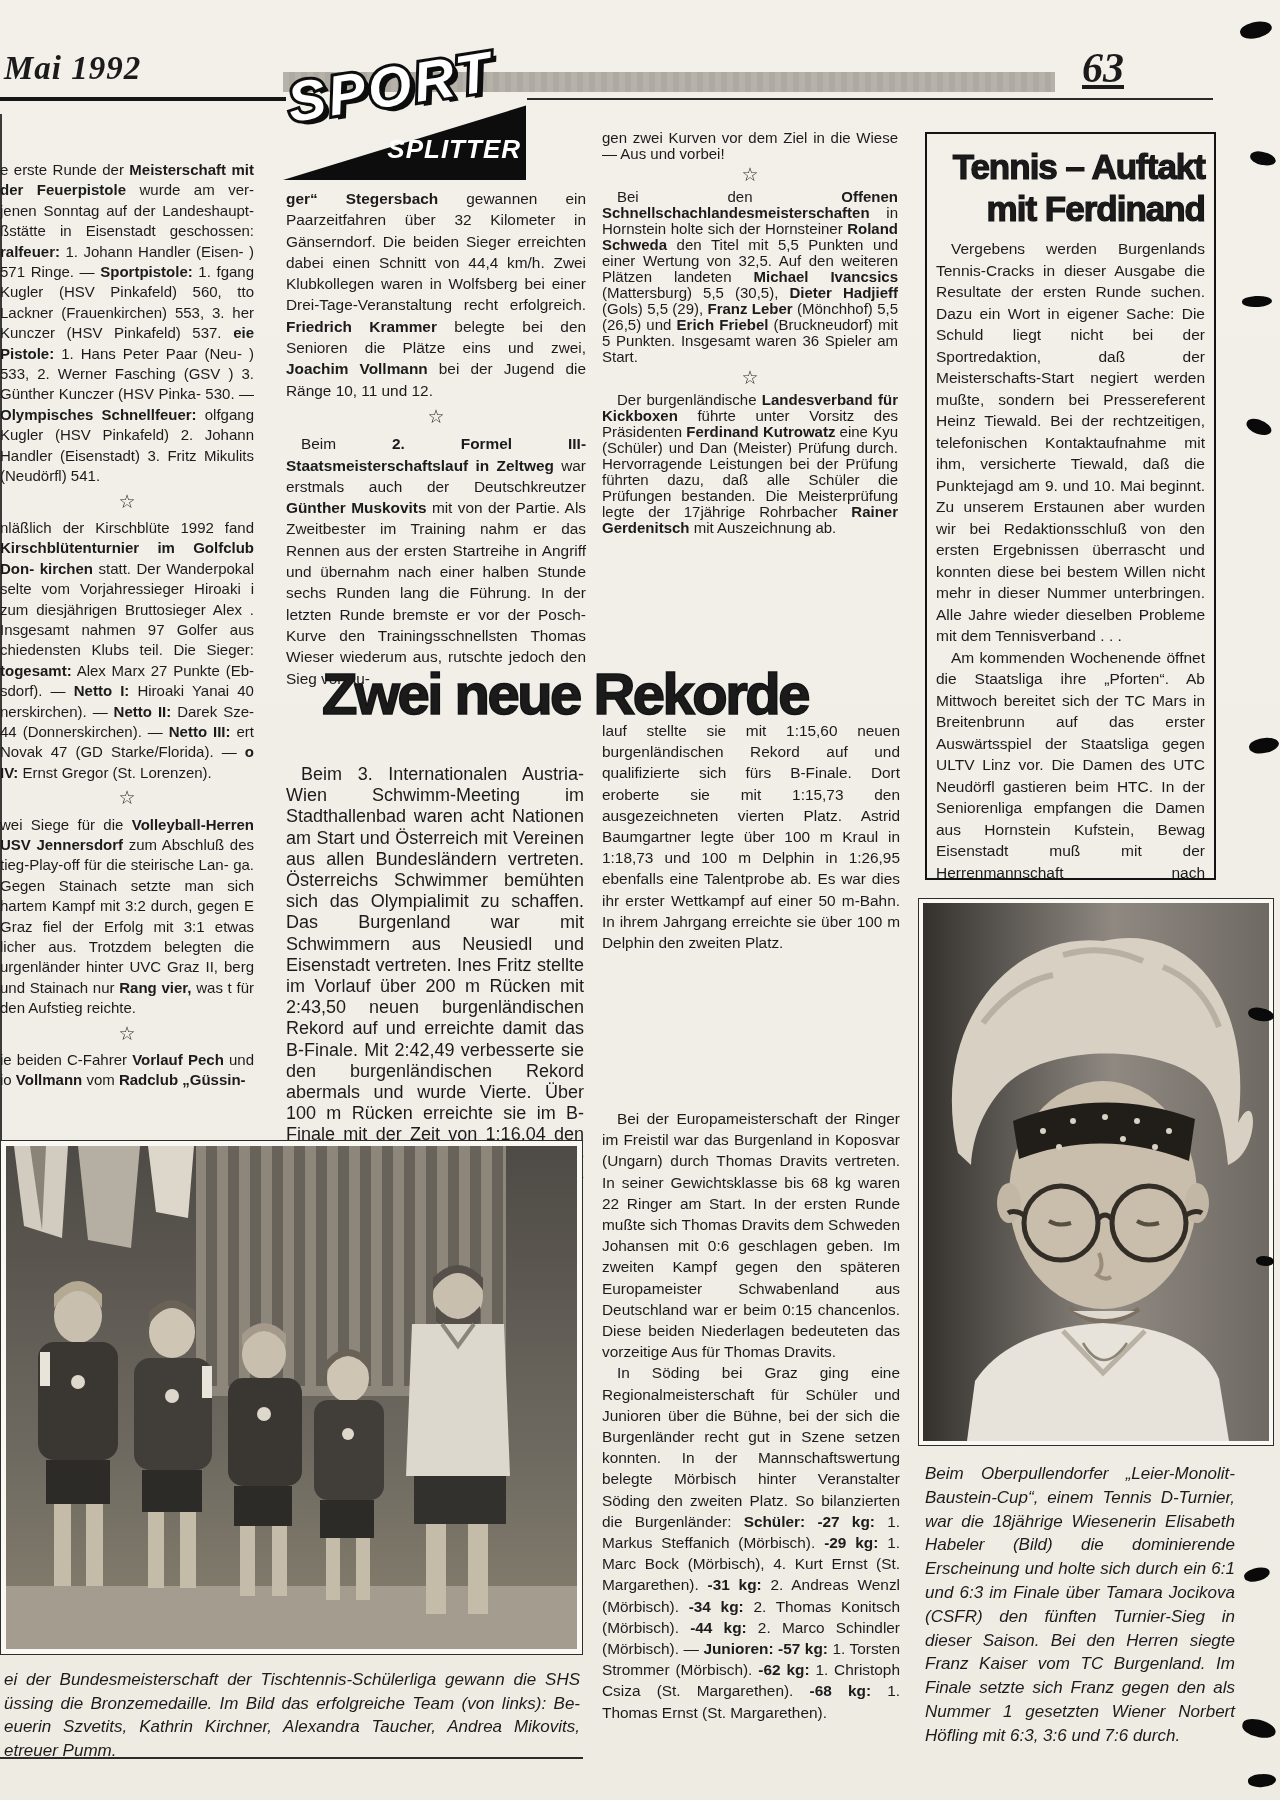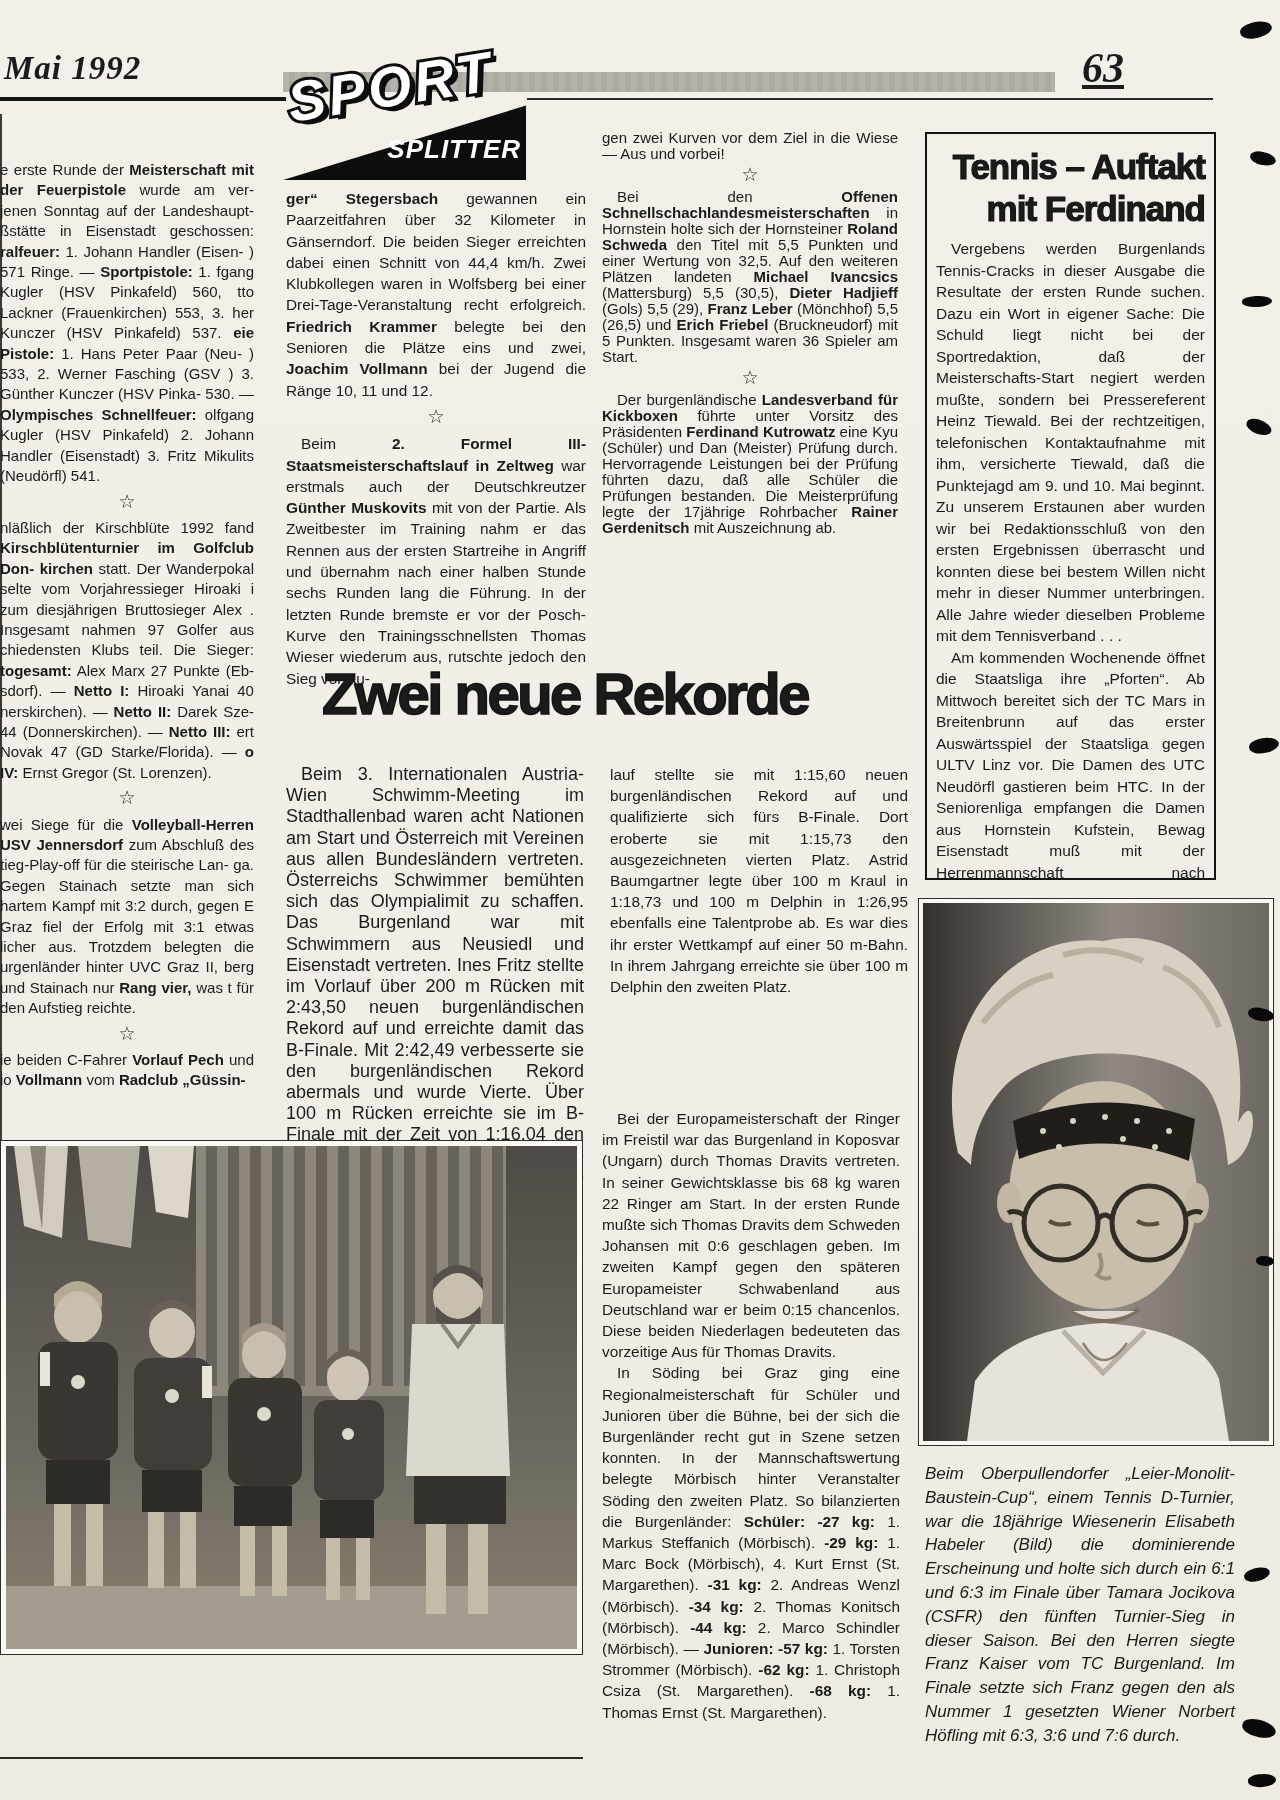--- a/index.html
+++ b/index.html
@@ -38,21 +38,21 @@
         box-sizing:border-box;padding:12px 9px 0 9px;overflow:hidden;}
   .tbox-title{font-size:35px;line-height:42px;font-weight:bold;text-align:right;
         letter-spacing:-1px;-webkit-text-stroke:1.2px #141414;margin:0 0 8px 0;}
   .tbody{font-size:15.5px;line-height:21.5px;text-align:justify;}
   .tbody p{margin:0;}
   
   .rek-h{position:absolute;left:250px;top:664px;width:630px;margin:0;text-align:center;
         font-size:58px;font-weight:bold;letter-spacing:-2.5px;line-height:1.05;
         -webkit-text-stroke:1.6px #141414;}
   .ra{left:286px;top:764px;width:298px;font-size:18px;line-height:21.2px;}
-  .rb{left:602px;top:764px;width:298px;font-size:15.4px;line-height:21.2px;margin-left:8px;}
+  .rb{left:602px;top:720px;width:298px;font-size:15.4px;line-height:21.2px;}
   
   .dr-h{position:absolute;left:602px;top:1008px;width:298px;margin:0;text-align:center;
         font-size:35px;line-height:42px;font-weight:bold;letter-spacing:-1px;
         -webkit-text-stroke:1.2px #141414;}
   .dr{left:602px;top:1108px;width:298px;font-size:15.4px;line-height:21.2px;}
   
   .photo{position:absolute;background:#faf8f2;border:1px solid #2d2d2b;padding:5px;box-sizing:border-box;}
   .ph-left{left:0;top:1140px;width:583px;height:515px;}
   .ph-right{left:918px;top:898px;width:356px;height:548px;padding:4px;}
   .photo svg{display:block;width:100%;height:100%;}
@@ -200,20 +200,21 @@
         <path d="M427,144 q25,-34 50,0 l0,-12 q-25,-26 -50,0 Z" fill="#55504a"></path>
         <path d="M430,160 q22,26 44,0 l0,16 q-22,18 -44,0 Z" fill="#55504a"></path>
         <path d="M406,178 L498,178 L504,330 L400,330 Z" fill="#ddd8cd"></path>
         <path d="M436,178 L452,200 L468,178" fill="none" stroke="#8a857a" stroke-width="4"></path>
         <rect x="408" y="330" width="92" height="48" fill="#33312d"></rect>
         <rect x="420" y="378" width="20" height="90" fill="#c4bba9"></rect>
           <rect x="462" y="378" width="20" height="90" fill="#c4bba9"></rect>
       </g>
     </svg>
   </div>
+  <div class="cap cap-left">ei der Bundesmeisterschaft der Tischtennis-Schülerliga gewann die SHS üssing die Bronzemedaille. Im Bild das erfolgreiche Team (von links): Be- euerin Szvetits, Kathrin Kirchner, Alexandra Taucher, Andrea Mikovits, etreuer Pumm.</div>
   <div class="rule-bottom"></div>
 
   <div class="photo ph-right">
     <svg viewBox="0 0 346 538" preserveAspectRatio="none">
       <defs>
         <linearGradient id="g2" x1="0" y1="0" x2="1" y2="0">
           <stop offset="0" stop-color="#34312d"></stop>
             <stop offset="0.55" stop-color="#8f8982"></stop>
             <stop offset="1" stop-color="#6e6962"></stop>
         </linearGradient>

